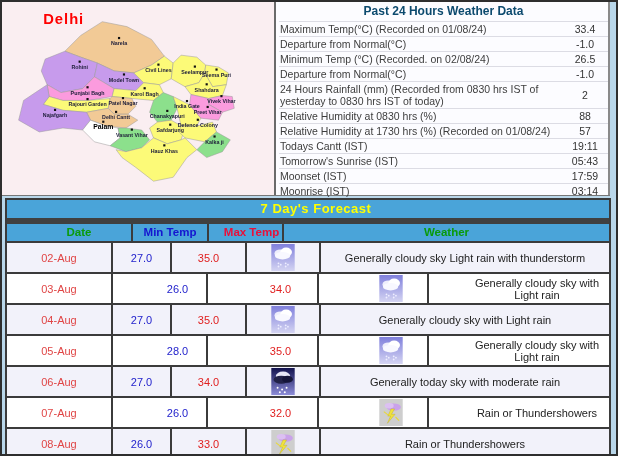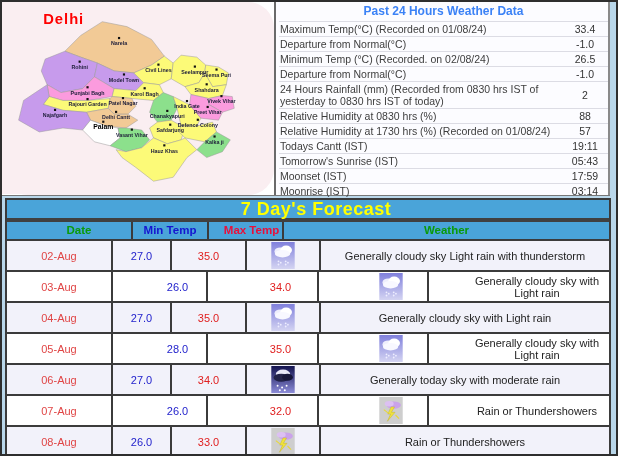--- a/index.html
+++ b/index.html
@@ -2,31 +2,31 @@
 <html><head>
 <meta charset="utf-8">
 <style>
   html,body{margin:0;padding:0;}
   body{
     width:618px;height:456px;box-sizing:border-box;
     background:#b9d7ea;border:2px solid #2e2e2e;overflow:hidden;
     font-family:"Liberation Sans",sans-serif;
   }
   .top{display:flex;width:608px;height:193px;background:#ffffff;border-bottom:1px solid #777;}
-  .map-panel{width:272px;flex:none;background:#faeef1;position:relative;border-radius:26px;}
+  .map-panel{width:272px;flex:none;background:#faeef1;position:relative;}
   .map-panel svg{display:block;}
   .data-panel{flex:1;background:#fcfcff;border-left:2px solid #6a6a6a;border-right:2px solid #8a8a8a;
     display:flex;flex-direction:column;padding-left:3px;}
   .p24-title{text-align:center;font-weight:bold;font-size:12px;height:19px;line-height:19px;}
   .m-row{display:flex;align-items:center;border-top:1px solid #dcdce4;font-size:10.5px;color:#3d3d3d;}
   .m-lbl{flex:1;line-height:12px;padding:1px 2px 1px 1px;}
   .m-val{width:46px;flex:none;text-align:center;color:#333;}
   .forecast{margin:2px 0 0 3px;width:602px;border:2px solid #3b3b3b;background:#ffffff;box-sizing:content-box;}
-  .f-title{height:18px;line-height:18px;text-align:center;font-weight:bold;font-size:18px;
-    border-bottom:4px solid #404040;letter-spacing:0.5px;padding-left:16px;}
+  .f-title{height:18px;line-height:18px;text-align:center;font-weight:bold;font-size:13px;
+    border-bottom:6px solid #404040;letter-spacing:0.5px;padding-left:16px;}
   .f-head{display:flex;height:17px;line-height:17px;font-weight:bold;font-size:11.5px;
     border-bottom:2px solid #3b3b3b;text-align:center;}
   .fh{border-right:2px solid #3b3b3b;box-sizing:border-box;}
   .fh.w-date{width:106px;}
   .fh.w-min{width:76px;}
   .fh.w-max{width:75px;padding-left:12px;}
   .fh.w-weather{flex:1;border-right:none;}
   .f-row{display:flex;height:29px;border-bottom:2px solid #3b3b3b;font-size:11px;}
   .f-row:last-child{border-bottom:none;}
   .f-row.odd{background:#f2f2fa;}
@@ -110,21 +110,21 @@
         <text x="169" y="132" text-anchor="middle" font-size="5.4" font-weight="bold" fill="#1c1c38">Safdarjung</text>
         <rect x="195.9" y="118.5" width="2.2" height="2.2" fill="#111"></rect>
         <text x="197" y="127" text-anchor="middle" font-size="5.4" font-weight="bold" fill="#1c1c38">Defence Colony</text>
         <rect x="212.9" y="135.5" width="2.2" height="2.2" fill="#111"></rect>
         <text x="214" y="144" text-anchor="middle" font-size="5.4" font-weight="bold" fill="#1c1c38">Kalka ji</text>
         <rect x="161.9" y="144.5" width="2.2" height="2.2" fill="#111"></rect>
         <text x="163" y="153" text-anchor="middle" font-size="5.4" font-weight="bold" fill="#1c1c38">Hauz Khas</text>
       </svg>
   </div>
   <div class="data-panel">
-    <div class="p24-title" style="color: #3b82f6;">Past 24 Hours Weather Data</div>
+    <div class="p24-title" style="color: #0c4a6e;">Past 24 Hours Weather Data</div>
     <div>
         <div class="m-row">
           <span class="m-lbl">Maximum Temp(°C) (Recorded on 01/08/24)</span>
           <span class="m-val">33.4</span>
         </div>
         <div class="m-row">
           <span class="m-lbl">Departure from Normal(°C)</span>
           <span class="m-val">-1.0</span>
         </div>
         <div class="m-row">

